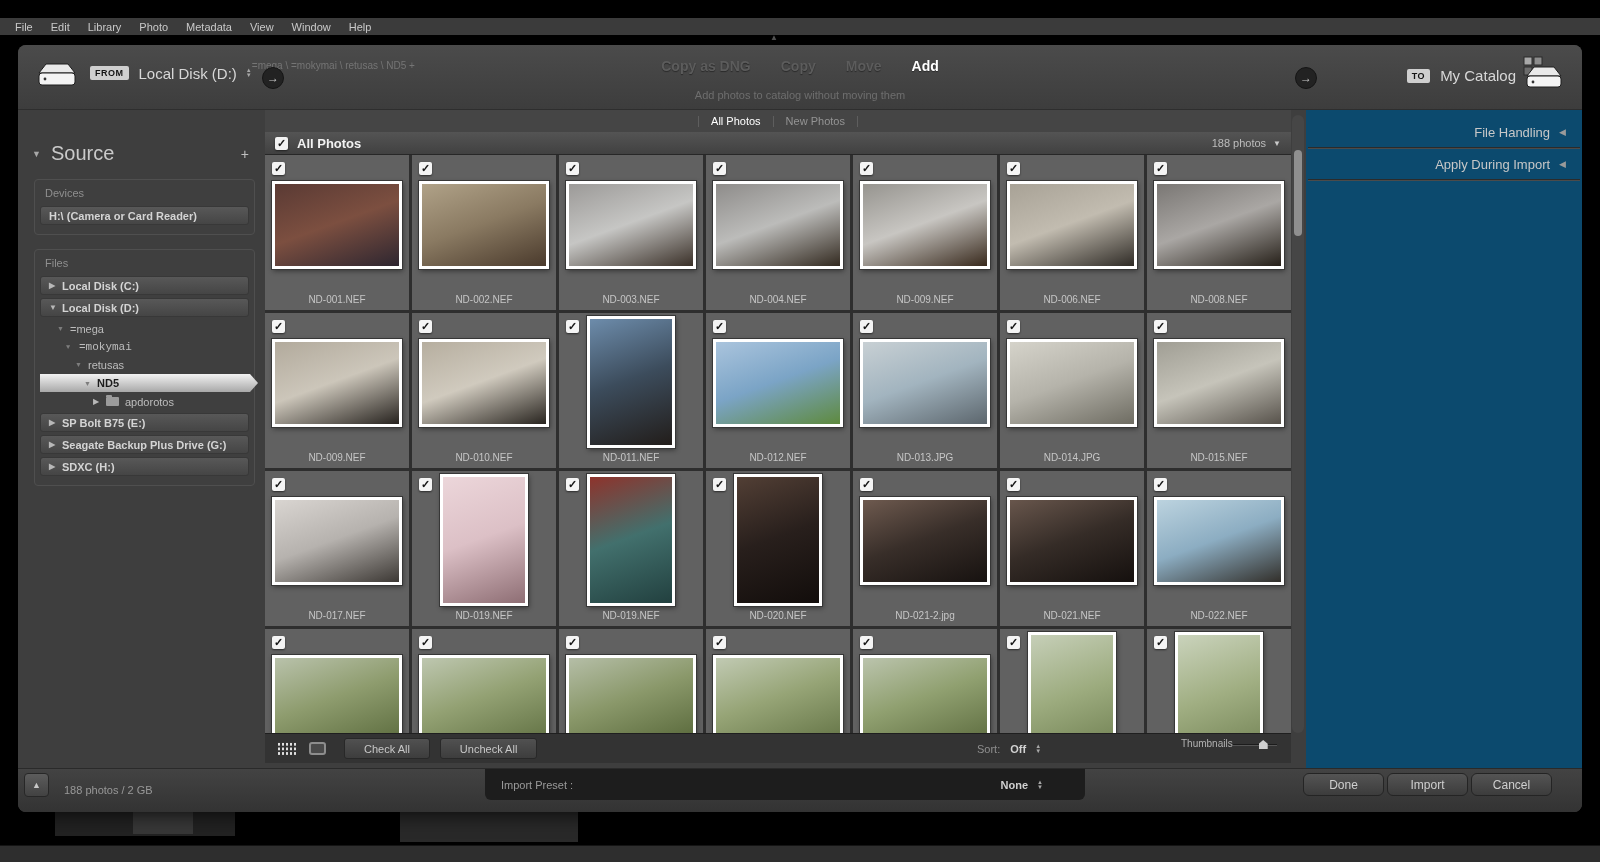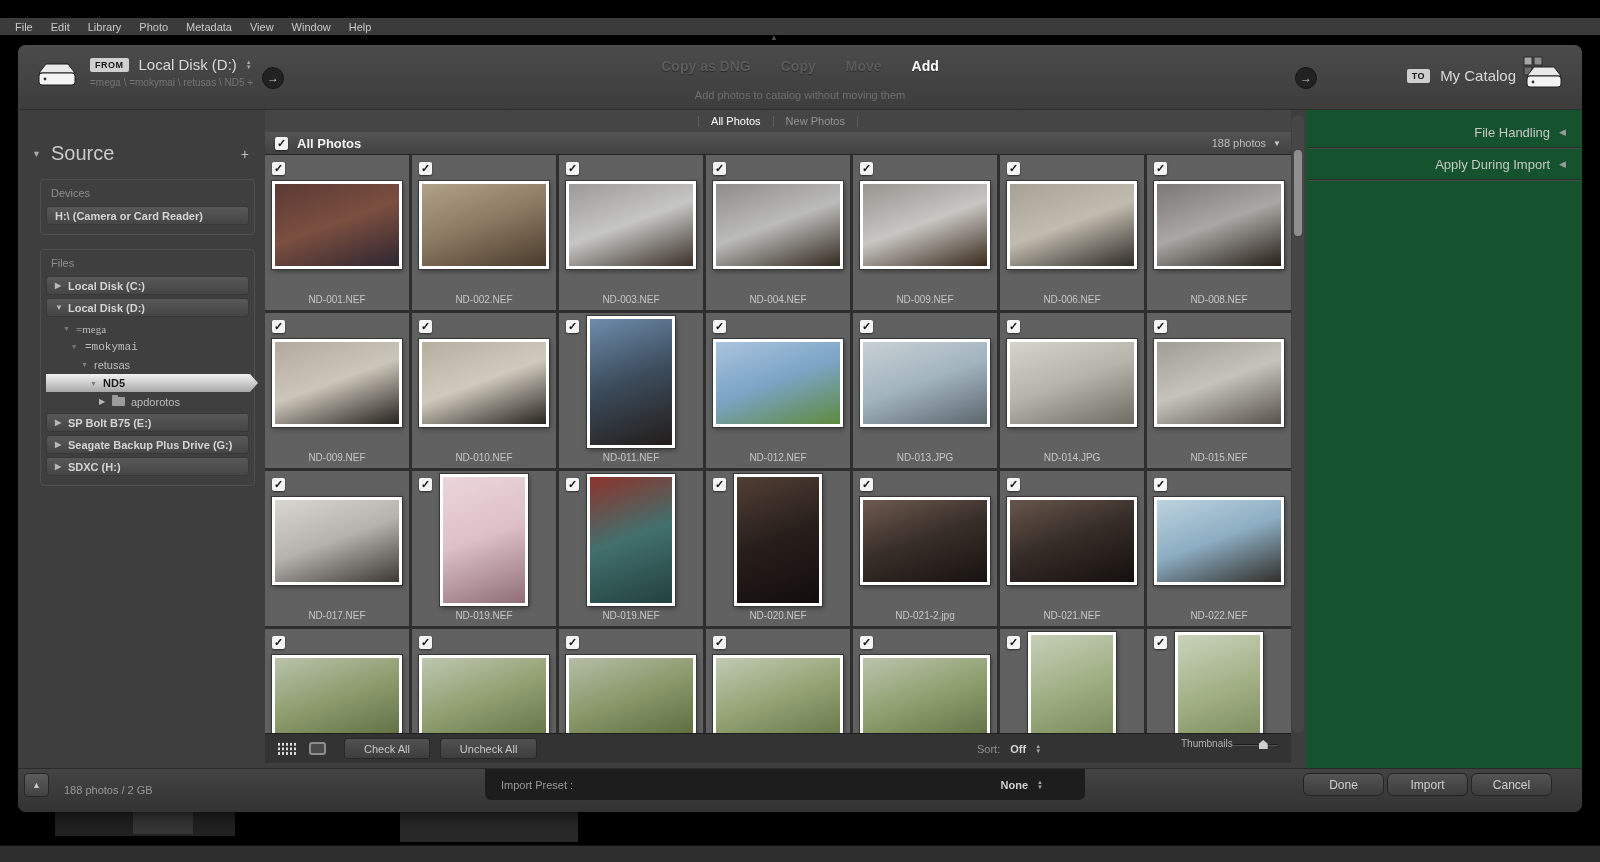--- a/index.html
+++ b/index.html
@@ -29,21 +29,21 @@
   
   .top-collapse{position:absolute;left:770px;top:33px;color:#6a6a6a;font-size:8px;z-index:3}
   .dialog{position:absolute;left:18px;top:45px;width:1564px;height:767px;background:#3e3e3e;
     border-radius:8px;z-index:5;box-shadow:0 0 22px rgba(0,0,0,.9)}
 
   
   .imp-header{position:absolute;left:0;top:0;width:100%;height:65px;
     background:linear-gradient(180deg,#4b4b4b,#3d3d3d);border-radius:8px 8px 0 0;border-bottom:1px solid #2e2e2e}
   .from-block{position:absolute;left:18px;top:11px;display:flex}
   .src-icon{margin-right:12px;margin-top:2px}
-  .from-lines{display:flex;flex-direction:column}
+  .from-lines{display:flex;flex-direction:row}
   .from-row{display:flex;align-items:center}
   .badge{background:#cfcfcf;color:#141414;font-size:9px;font-weight:bold;letter-spacing:.5px;
     padding:2px 5px;border-radius:2px;margin-right:10px}
   .from-name{font-size:15px;color:#d8d8d8}
   .updown{display:inline-flex;flex-direction:column;margin-left:9px;line-height:5px;font-size:6px;color:#a8a8a8}
   .from-path{font-size:10px;color:#757575;margin-top:4px}
   .arrow-circle{position:absolute;width:22px;height:22px;border-radius:50%;background:#222;
     border:1px solid #151515;color:#c9c9c9;font-size:12px;display:flex;align-items:center;justify-content:center}
   .arrow-left{left:244px;top:22px}
   .arrow-right{left:1277px;top:22px}
@@ -55,21 +55,21 @@
   .to-block{position:absolute;right:66px;top:22px;display:flex;align-items:center}
   .to-name{font-size:15px;color:#d8d8d8}
   .cat-icon{position:absolute;right:18px;top:8px}
 
   
   .left-panel{position:absolute;left:0;top:65px;bottom:44px;width:247px}
   .src-header{display:flex;align-items:center;margin:32px 16px 0 14px}
   .disc{color:#a8a8a8;font-size:9px;margin-right:10px}
   .src-title{font-size:20px;color:#cacaca}
   .plus-btn{margin-left:auto;color:#c0c0c0;font-size:14px;line-height:1}
-  .group-box{margin:14px 10px 0 22px;border:1px solid #4f4f4f;border-radius:4px;background:#3f3f3f;padding:5px 5px 6px 5px}
+  .group-box{margin:14px 10px 0 16px;border:1px solid #4f4f4f;border-radius:4px;background:#3f3f3f;padding:5px 5px 6px 5px}
   .group-label{font-size:11px;color:#8f8f8f;margin:2px 0 7px 5px}
   .tree-row{display:flex;align-items:center;font-size:11px;color:#bdbdbd;height:17px;margin:1px 0;padding-left:8px}
   .tree-row.drive{height:19px;background:linear-gradient(180deg,#585858,#454545);border:1px solid #383838;
     border-radius:3px;color:#d4d4d4;font-weight:bold;margin:3px 0}
   .tree-arrow{font-size:8px;color:#b8b8b8;width:13px;flex:none}
   .tree-arrow.dim{font-size:7px;color:#7d7d7d}
   .tree-row.sel{background:linear-gradient(180deg,#f2f2f2,#a8a8a8);color:#1c1c1c;font-weight:bold;height:18px;
     margin-right:-9px;clip-path:polygon(0 0,calc(100% - 8px) 0,100% 50%,calc(100% - 8px) 100%,0 100%)}
   .folder-glyph{width:13px;height:9px;background:#9b9b9b;border-radius:1px;margin-right:6px;position:relative;flex:none}
   .folder-glyph::before{content:"";position:absolute;left:0;top:-2px;width:6px;height:2px;background:#9b9b9b;border-radius:1px 1px 0 0}
@@ -112,21 +112,21 @@
   .slider{position:relative;width:84px;height:10px;margin-top:3px}
   .slider-track{position:absolute;left:0;right:0;top:4px;height:2px;background:#1c1c1c;border-bottom:1px solid #555}
   .slider-knob{position:absolute;left:26px;top:0;width:9px;height:9px;background:#d0d0d0;
     clip-path:polygon(50% 0,100% 42%,100% 100%,0 100%,0 42%)}
 
   
   .vscroll{position:absolute;left:1274px;top:70px;width:12px;height:618px;background:#464646;border-radius:6px}
   .vthumb{position:absolute;left:2px;top:35px;width:8px;height:86px;background:#8f8f8f;border-radius:4px}
 
   
-  .right-panel{position:absolute;left:1288px;top:65px;right:0;bottom:44px;background:#14532d;padding-top:9px}
+  .right-panel{position:absolute;left:1288px;top:65px;right:0;bottom:44px;background:#0c4a6e;padding-top:9px}
   .rp-section{height:26px;display:flex;align-items:center;justify-content:flex-end;padding-right:16px;
     color:#c8c8c8;font-size:13px}
   .rp-arrow{margin-left:9px;color:#9a9a9a;font-size:9px}
   .rp-sep{height:2px;border-top:1px solid #2b2b2b;border-bottom:1px solid #4b4b4b;margin:2px 2px}
 
   
   .footer{position:absolute;left:0;bottom:0;width:100%;height:44px;background:linear-gradient(180deg,#434343,#333);
     border-top:1px solid #2a2a2a;border-radius:0 0 8px 8px}
   .panel-toggle{position:absolute;left:6px;top:4px;width:25px;height:24px;border-radius:4px;
     background:linear-gradient(180deg,#5c5c5c,#424242);border:1px solid #272727;display:flex;align-items:center;justify-content:center;
@@ -228,21 +228,21 @@
         <div class="group-label">Files</div>
         <div id="files-tree">
             <div class="tree-row drive">
               <span class="tree-arrow">▶</span>
               <span>Local Disk (C:)</span>
             </div>
             <div class="tree-row drive">
               <span class="tree-arrow">▼</span>
               <span>Local Disk (D:)</span>
             </div>
-            <div class="tree-row" style="padding-left: 17px; font-family: Liberation Serif, serif;">
+            <div class="tree-row" style="padding-left: 17px;">
               <span class="tree-arrow dim">▼</span>
               <span>=mega</span>
             </div>
             <div class="tree-row" style="padding-left: 26px; font-family: Liberation Mono, monospace;">
               <span class="tree-arrow dim">▼</span>
               <span>=mokymai</span>
             </div>
             <div class="tree-row" style="padding-left: 35px;">
               <span class="tree-arrow dim">▼</span>
               <span>retusas</span>

